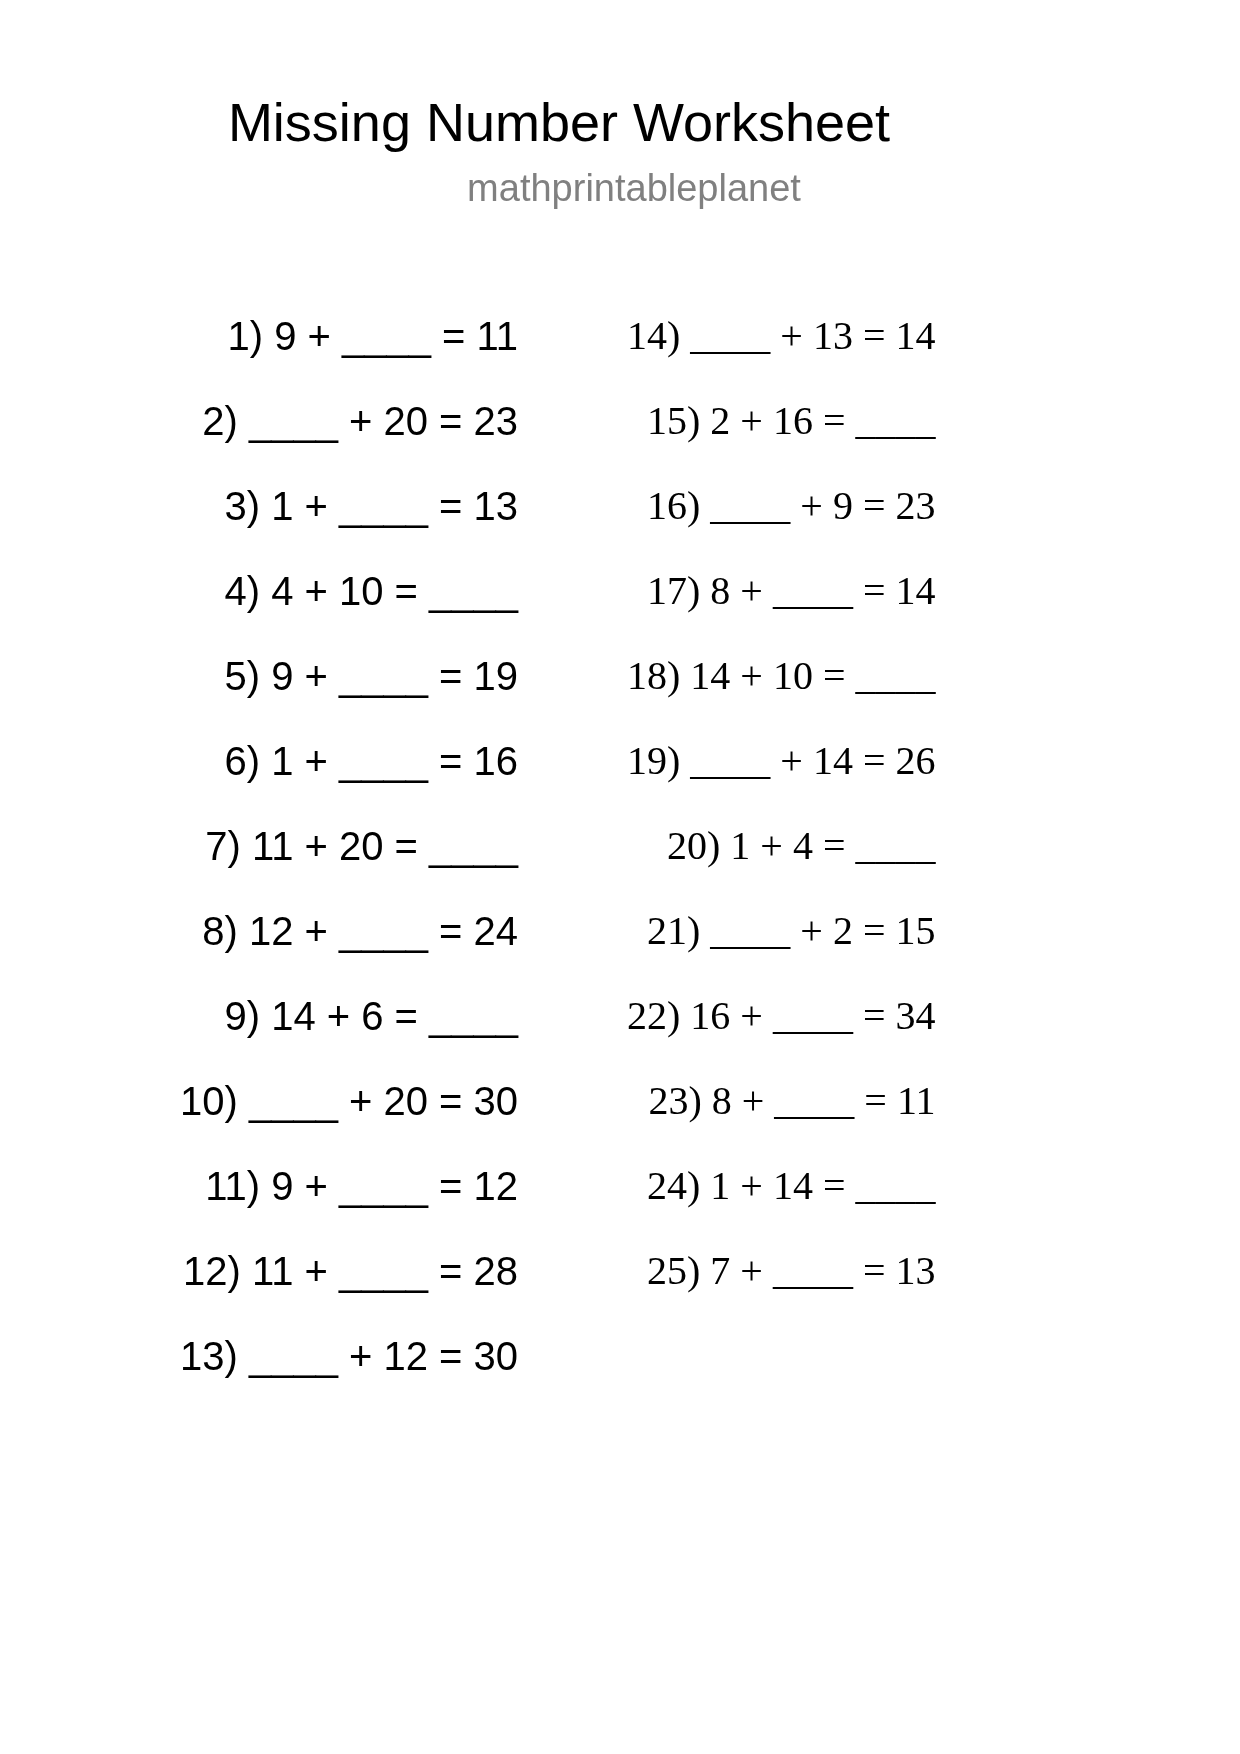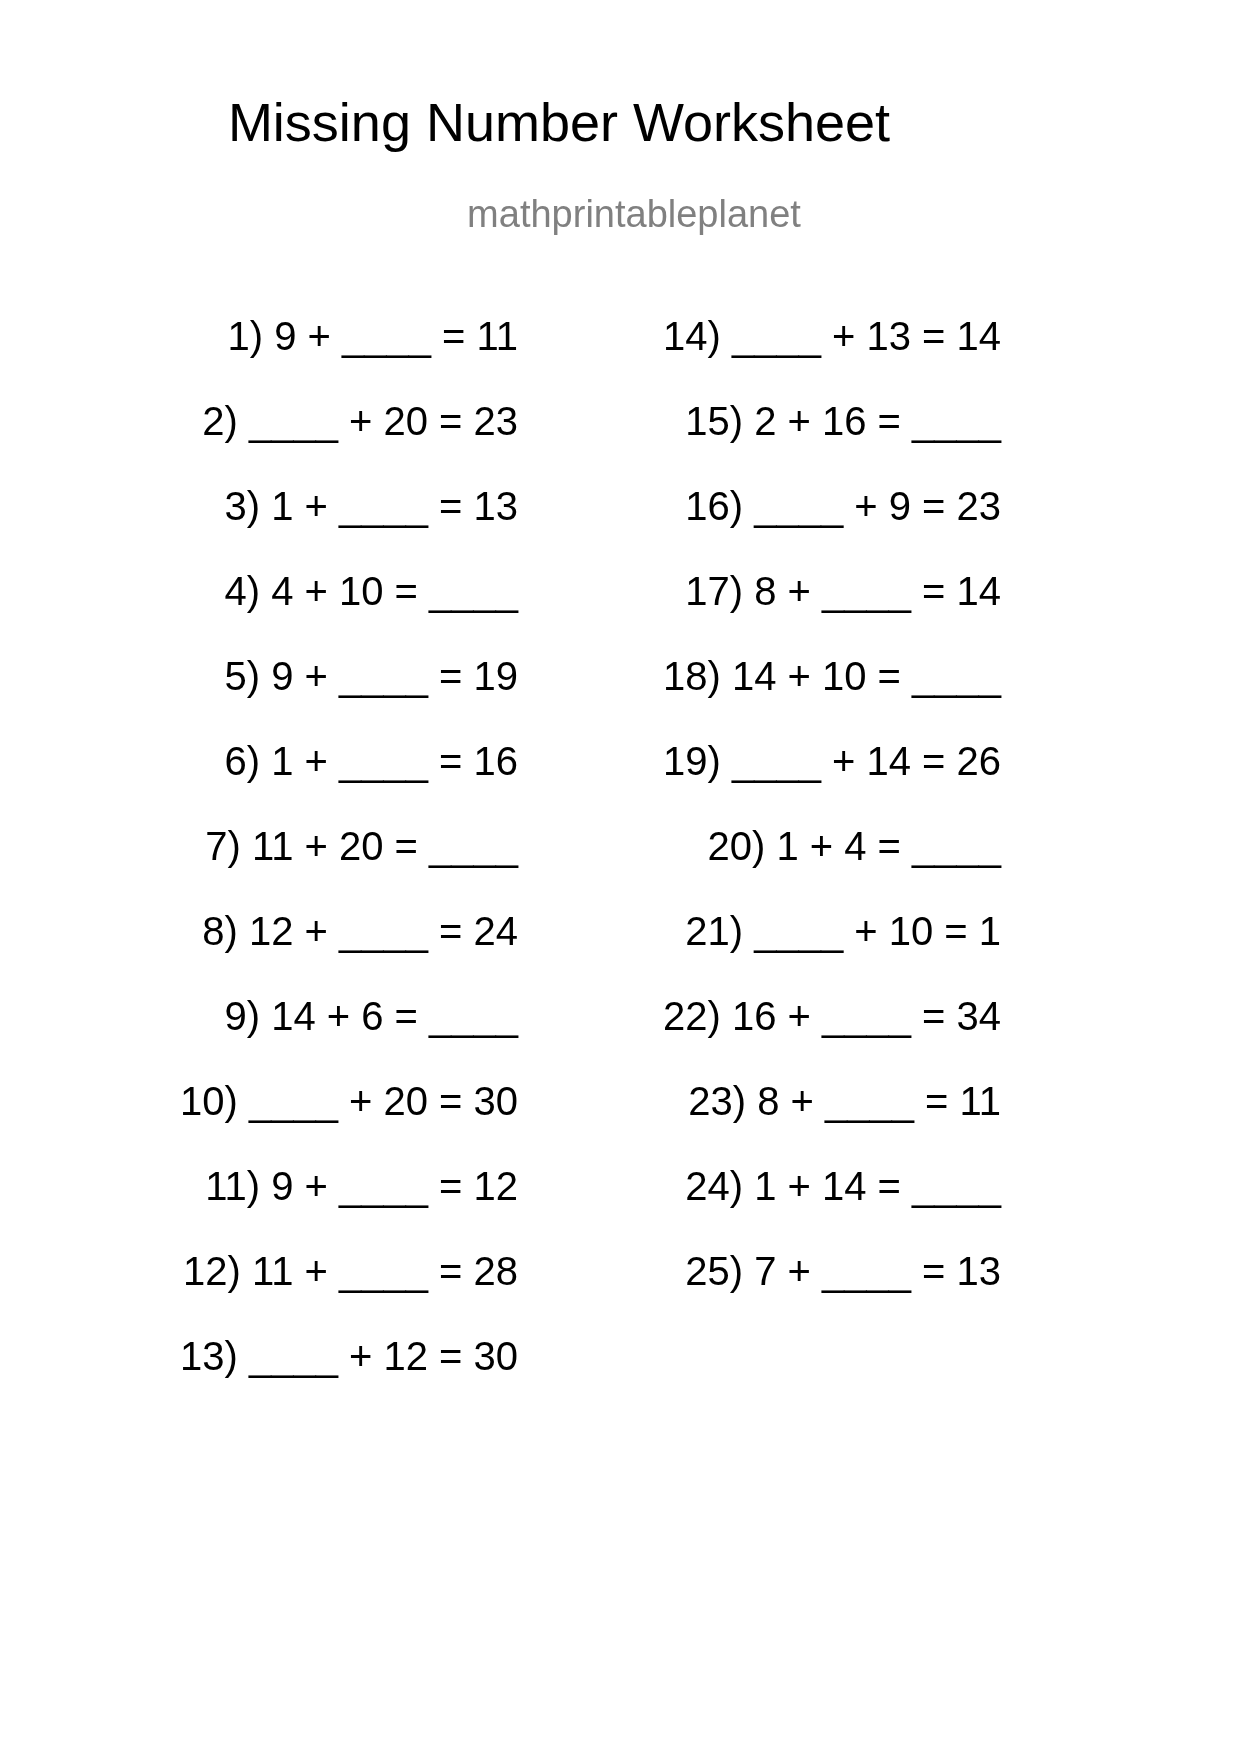--- a/index.html
+++ b/index.html
@@ -1,24 +1,24 @@
 <!DOCTYPE html>
 <html><head>
   <meta charset="utf-8">
   <style>
     html, body { margin: 0; padding: 0; background: #ffffff; }
     body { width: 1240px; height: 1754px; position: relative; overflow: hidden;
            font-family: "Liberation Sans", sans-serif; color: #000; }
     .title { position: absolute; left: 0; width: 1078px; top: 92px; text-align: center;
              font-size: 54px; line-height: 60px; padding-left: 40px; box-sizing: border-box; }
-    .subtitle { position: absolute; left: 0; width: 1240px; top: 192px; text-align: center;
+    .subtitle { position: absolute; left: 0; width: 1240px; top: 166px; text-align: center;
                 font-size: 38px; line-height: 44px; color: #808080; padding-left: 28px; box-sizing: border-box; }
     .col { position: absolute; top: 312px; text-align: right; }
     .col.left { left: 180px; }
-    .col.right { left: 663px; }
+    .col.right { left: 627px; font-family: Liberation Serif, serif; }
     .problem { height: 85px; font-size: 40px; line-height: 48px; white-space: pre; }
   </style>
 </head>
 <body>
 
 <div class="title">Missing Number Worksheet</div>
 <div class="subtitle">mathprintableplanet</div>
 
 <div class="col left">
   <div class="problem">1) 9 + ____ = 11</div>
@@ -37,18 +37,18 @@
 </div>
 
 <div class="col right">
   <div class="problem">14) ____ + 13 = 14</div>
   <div class="problem">15) 2 + 16 = ____</div>
   <div class="problem">16) ____ + 9 = 23</div>
   <div class="problem">17) 8 + ____ = 14</div>
   <div class="problem">18) 14 + 10 = ____</div>
   <div class="problem">19) ____ + 14 = 26</div>
   <div class="problem">20) 1 + 4 = ____</div>
-  <div class="problem">21) ____ + 10 = 1</div>
+  <div class="problem">21) ____ + 2 = 15</div>
   <div class="problem">22) 16 + ____ = 34</div>
   <div class="problem">23) 8 + ____ = 11</div>
   <div class="problem">24) 1 + 14 = ____</div>
   <div class="problem">25) 7 + ____ = 13</div>
 </div>
 
 </body></html>

